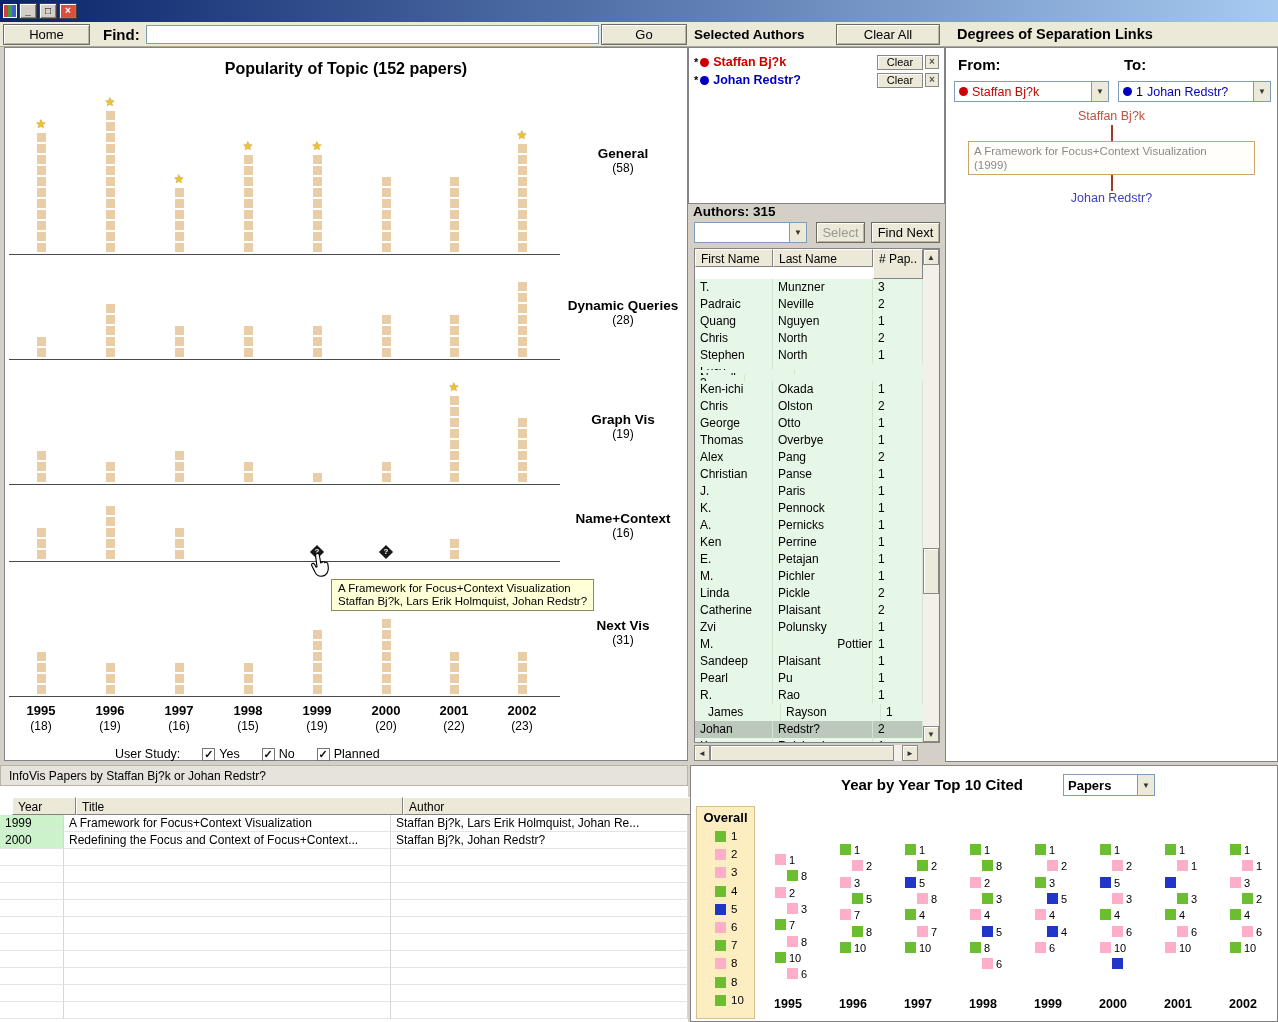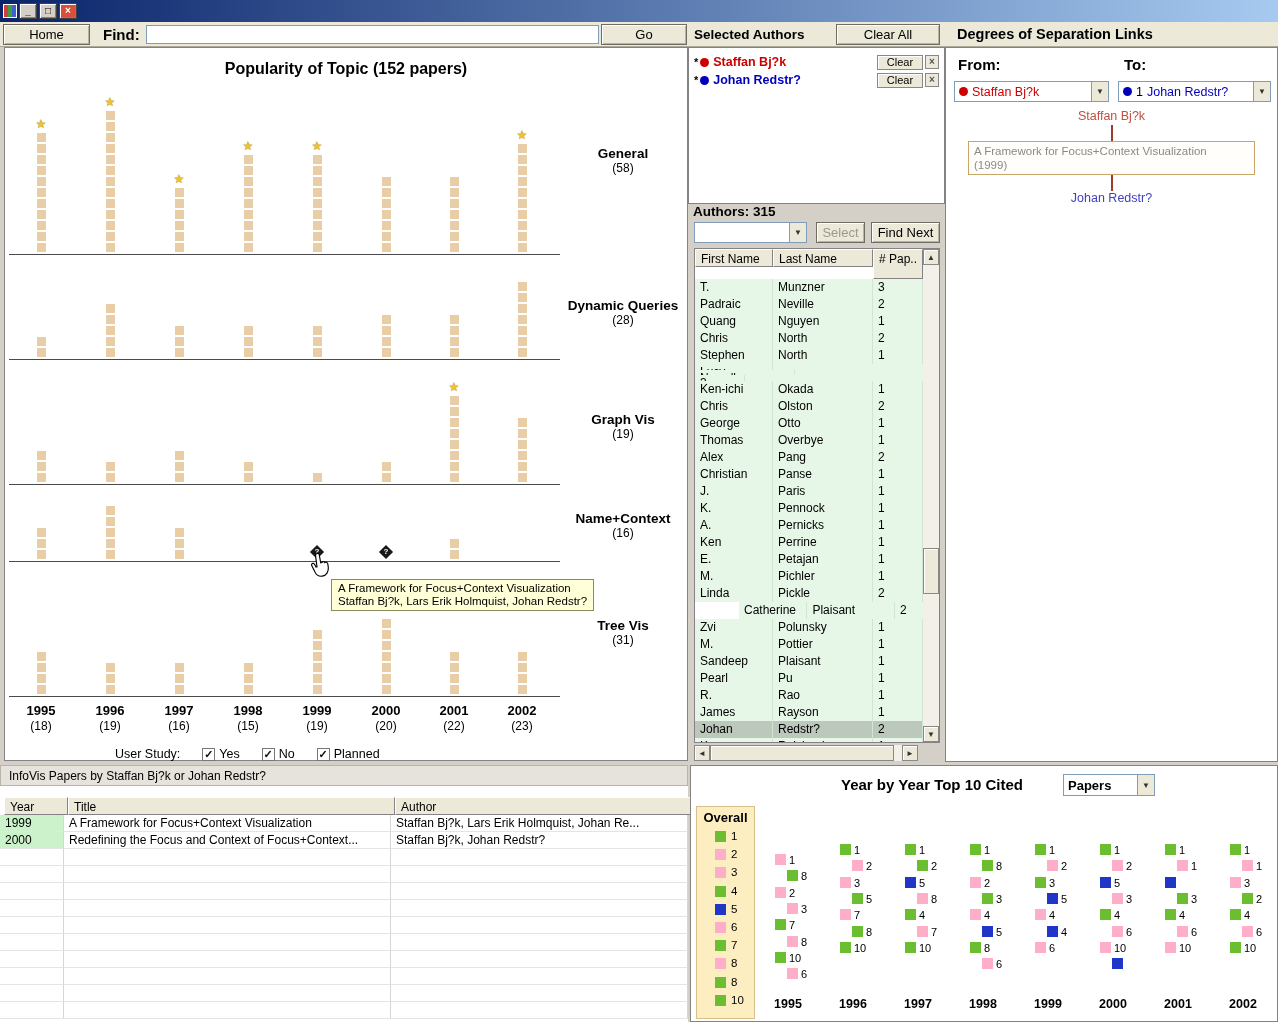--- a/index.html
+++ b/index.html
@@ -274,21 +274,21 @@
       </div>
       <div style="position: absolute; left: 376px; top: 499px; width: 10px; height: 10px; background: rgb(24, 24, 24); transform: rotate(45deg);">
         <div style="width: 10px; height: 10px; transform: rotate(-45deg); color: rgb(255, 255, 255); font: bold 8px / 10px &quot;Liberation Sans&quot;, sans-serif; text-align: center;">?</div>
       </div>
       <div style="position: absolute; left: 445px; top: 491px; display: flex; flex-direction: column; gap: 2px;">
         <div style="width: 9px; height: 9px; background: rgb(232, 205, 166);"></div>
         <div style="width: 9px; height: 9px; background: rgb(232, 205, 166);"></div>
       </div>
       <div style="position: absolute; left: 4px; top: 648px; width: 551px; height: 1px; background: rgb(74, 74, 74);"></div>
       <div style="position: absolute; left: 556px; top: 570px; width: 124px; text-align: center;">
-        <div style="font: bold 13.5px &quot;Liberation Sans&quot;, sans-serif;">Tree Vis</div>
+        <div style="font: bold 13.5px &quot;Liberation Sans&quot;, sans-serif;">Next Vis</div>
         <div style="font: 12px &quot;Liberation Sans&quot;, sans-serif;">(31)</div>
       </div>
       <div style="position: absolute; left: 32px; top: 604px; display: flex; flex-direction: column; gap: 2px;">
         <div style="width: 9px; height: 9px; background: rgb(232, 205, 166);"></div>
         <div style="width: 9px; height: 9px; background: rgb(232, 205, 166);"></div>
         <div style="width: 9px; height: 9px; background: rgb(232, 205, 166);"></div>
         <div style="width: 9px; height: 9px; background: rgb(232, 205, 166);"></div>
       </div>
       <div style="position: absolute; left: 101px; top: 615px; display: flex; flex-direction: column; gap: 2px;">
         <div style="width: 9px; height: 9px; background: rgb(232, 205, 166);"></div>
@@ -497,52 +497,52 @@
       <div style="display: flex; height: 17px; background: rgb(231, 247, 231);">
         <div class="cell" style="width: 78px; border-right: 1px solid rgb(210, 228, 210);">M.</div>
         <div class="cell" style="width: 100px; border-right: 1px solid rgb(210, 228, 210);">Pichler</div>
         <div class="cell" style="width: 50px; border-right: 1px solid rgb(210, 228, 210);">1</div>
       </div>
       <div style="display: flex; height: 17px; background: rgb(231, 247, 231);">
         <div class="cell" style="width: 78px; border-right: 1px solid rgb(210, 228, 210);">Linda</div>
         <div class="cell" style="width: 100px; border-right: 1px solid rgb(210, 228, 210);">Pickle</div>
         <div class="cell" style="width: 50px; border-right: 1px solid rgb(210, 228, 210);">2</div>
       </div>
-      <div style="display: flex; height: 17px; background: rgb(231, 247, 231); margin-left: 44px;">
+      <div style="display: flex; height: 17px; background: rgb(231, 247, 231);">
         <div class="cell" style="width: 78px; border-right: 1px solid rgb(210, 228, 210);">Catherine</div>
         <div class="cell" style="width: 100px; border-right: 1px solid rgb(210, 228, 210);">Plaisant</div>
         <div class="cell" style="width: 50px; border-right: 1px solid rgb(210, 228, 210);">2</div>
       </div>
       <div style="display: flex; height: 17px; background: rgb(231, 247, 231);">
         <div class="cell" style="width: 78px; border-right: 1px solid rgb(210, 228, 210);">Zvi</div>
         <div class="cell" style="width: 100px; border-right: 1px solid rgb(210, 228, 210);">Polunsky</div>
         <div class="cell" style="width: 50px; border-right: 1px solid rgb(210, 228, 210);">1</div>
       </div>
       <div style="display: flex; height: 17px; background: rgb(231, 247, 231);">
         <div class="cell" style="width: 78px; border-right: 1px solid rgb(210, 228, 210);">M.</div>
-        <div class="cell" style="width: 100px; border-right: 1px solid rgb(210, 228, 210);">Pottier</div>
+        <div class="cell" style="width: 100px; border-right: 1px solid rgb(210, 228, 210); text-align: right;">Pottier</div>
         <div class="cell" style="width: 50px; border-right: 1px solid rgb(210, 228, 210);">1</div>
       </div>
       <div style="display: flex; height: 17px; background: rgb(231, 247, 231);">
         <div class="cell" style="width: 78px; border-right: 1px solid rgb(210, 228, 210);">Sandeep</div>
         <div class="cell" style="width: 100px; border-right: 1px solid rgb(210, 228, 210);">Plaisant</div>
         <div class="cell" style="width: 50px; border-right: 1px solid rgb(210, 228, 210);">1</div>
       </div>
       <div style="display: flex; height: 17px; background: rgb(231, 247, 231);">
         <div class="cell" style="width: 78px; border-right: 1px solid rgb(210, 228, 210);">Pearl</div>
         <div class="cell" style="width: 100px; border-right: 1px solid rgb(210, 228, 210);">Pu</div>
         <div class="cell" style="width: 50px; border-right: 1px solid rgb(210, 228, 210);">1</div>
       </div>
       <div style="display: flex; height: 17px; background: rgb(231, 247, 231);">
         <div class="cell" style="width: 78px; border-right: 1px solid rgb(210, 228, 210);">R.</div>
         <div class="cell" style="width: 100px; border-right: 1px solid rgb(210, 228, 210);">Rao</div>
         <div class="cell" style="width: 50px; border-right: 1px solid rgb(210, 228, 210);">1</div>
       </div>
       <div style="display: flex; height: 17px; background: rgb(231, 247, 231);">
-        <div class="cell" style="width: 78px; border-right: 1px solid rgb(210, 228, 210);">James</div>
+        <div class="cell" style="width: 78px; border-right: 1px solid rgb(210, 228, 210); margin-left: 8px;">James</div>
         <div class="cell" style="width: 100px; border-right: 1px solid rgb(210, 228, 210);">Rayson</div>
         <div class="cell" style="width: 50px; border-right: 1px solid rgb(210, 228, 210);">1</div>
       </div>
       <div style="display: flex; height: 17px; background: rgb(188, 200, 188);">
         <div class="cell" style="width: 78px; border-right: 1px solid rgb(210, 228, 210);">Johan</div>
         <div class="cell" style="width: 100px; border-right: 1px solid rgb(210, 228, 210);">Redstr?</div>
         <div class="cell" style="width: 50px; border-right: 1px solid rgb(210, 228, 210);">2</div>
       </div>
       <div style="display: flex; height: 17px; background: rgb(231, 247, 231);">
         <div class="cell" style="width: 78px; border-right: 1px solid rgb(210, 228, 210);">K</div>
@@ -583,21 +583,21 @@
   <div id="dos-paper-box" class="abs" style="left:22px;top:93px;width:287px;height:34px;background:#fffefb;border:1px solid #c9a568;padding:2px 5px;color:#8a8a8a;font-size:11.5px;line-height:14px">
     <span style="display:block">A Framework for Focus+Context Visualization</span>
     <span style="display:block">(1999)</span>
   </div>
   <div class="dos-line" id="dos-line2" style="top: 127px; background: rgb(156, 58, 46);"></div>
   <div id="dos-bottom-author" class="abs" style="left: 0px; top: 143px; width: 331px; text-align: center; font-size: 12.5px; color: rgb(64, 64, 192);">Johan Redstr?</div>
 </div>
 
 <div id="papers-panel" class="abs" style="left:0;top:765px;width:688px;height:257px;background:#fff">
   <div class="abs" style="left:0;top:0;width:688px;height:21px;background:#e6e3dc;border:1px solid #b8b4a8;padding:3px 0 0 8px;font-size:12px">InfoVis Papers by Staffan Bj?k or Johan Redstr?</div>
-  <div class="abs" style="left:4px;top:32px;display:flex">
+  <div class="abs" style="left:12px;top:32px;display:flex">
     <div class="hdrcell" style="width:64px;height:18px">Year</div>
     <div class="hdrcell" style="width:327px;height:18px">Title</div>
     <div class="hdrcell" style="width:297px;height:18px">Author</div>
   </div>
   <div id="papers-rows" class="abs" style="left:0;top:50px;width:688px">
       <div style="display: flex; height: 17px; background: rgb(255, 255, 255);">
         <div class="cell" style="width: 64px; border-right: 1px solid rgb(214, 214, 214); border-bottom: 1px solid rgb(228, 228, 228); background: rgb(204, 242, 204);">1999</div>
         <div class="cell" style="width: 327px; border-right: 1px solid rgb(214, 214, 214); border-bottom: 1px solid rgb(228, 228, 228); background: rgb(255, 255, 255);">A Framework for Focus+Context Visualization</div>
         <div class="cell" style="width: 297px; border-right: 1px solid rgb(214, 214, 214); border-bottom: 1px solid rgb(228, 228, 228); background: rgb(255, 255, 255);">Staffan Bj?k, Lars Erik Holmquist, Johan Re...</div>
       </div>

